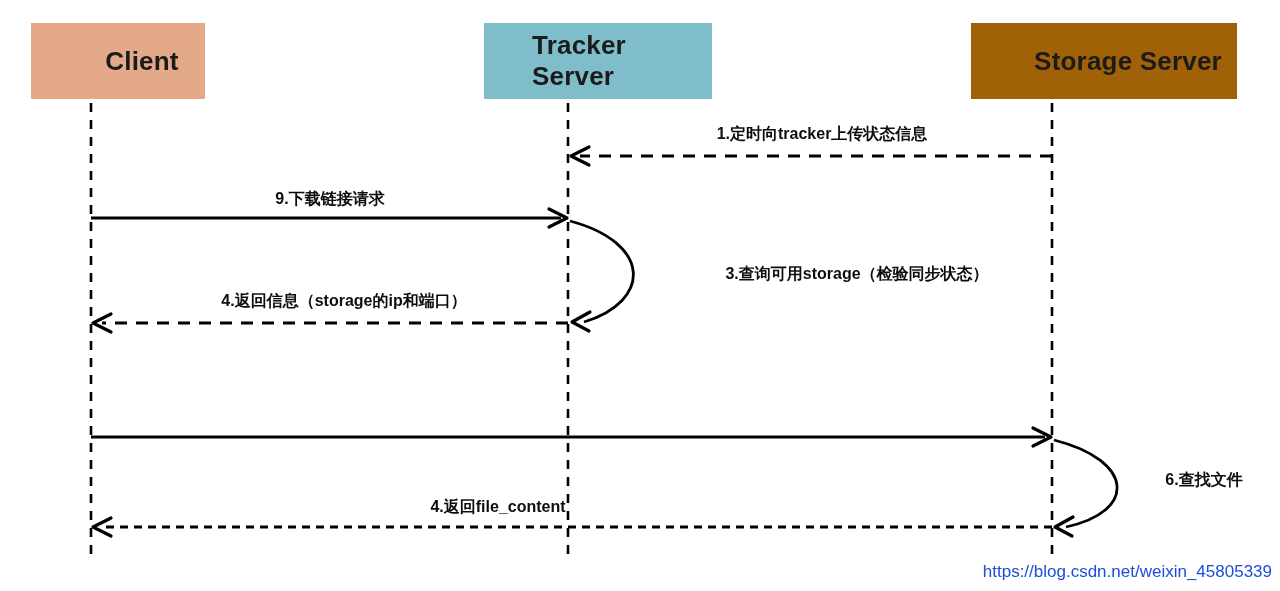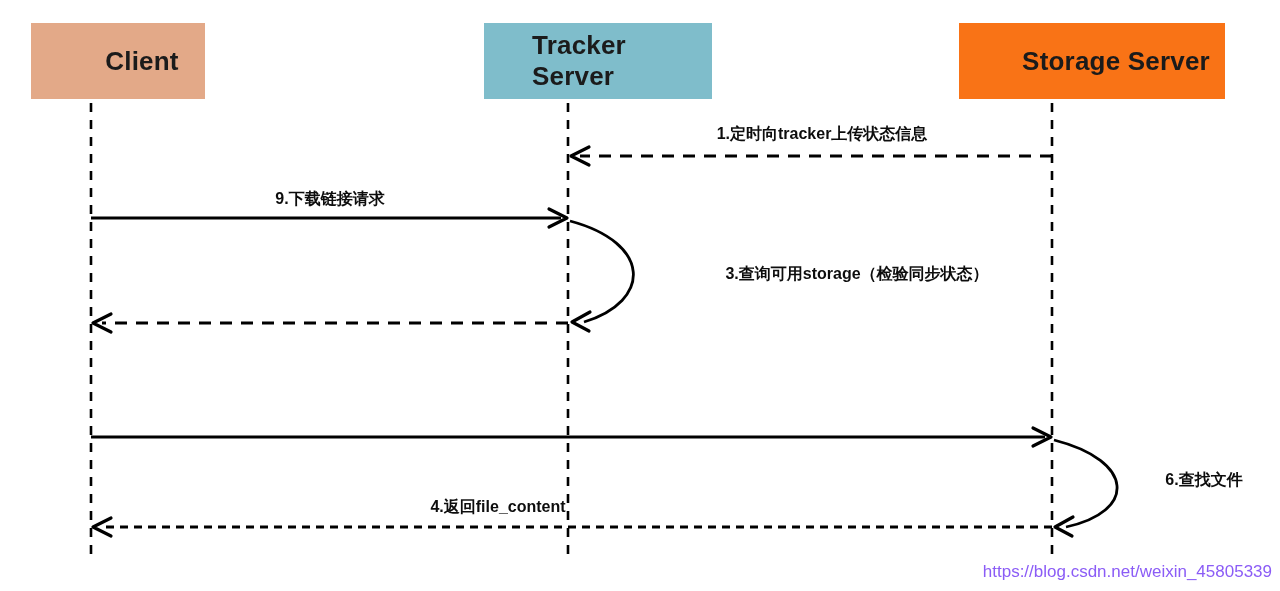--- a/index.html
+++ b/index.html
@@ -26,21 +26,21 @@
   .dashed-fine { stroke-dasharray:8 6; }
   .head { stroke:#000; stroke-width:3.2; fill:none; stroke-linecap:round; stroke-linejoin:round; }
 
   .msg-label {
     position:absolute; transform:translate(-50%,-50%);
     white-space:nowrap; font-size:16px; font-weight:700; color:#0d0d0d;
     background:transparent;
   }
   #watermark {
     position:absolute; right:8px; top:562px;
-    font-size:17px; color:#8b5cf6; white-space:nowrap;
+    font-size:17px; color:#1d4ed8; white-space:nowrap;
   }
 </style>
 </head>
 <body>
 
 <div id="stage" style="background-color: rgb(255, 255, 255);">
 
   <svg id="diagram-svg" width="1280" height="591">
 
     <line class="lifeline" x1="91" y1="103" x2="91" y2="562"></line>
@@ -68,24 +68,25 @@
     <line class="msg dashed-fine" x1="1052" y1="527" x2="102" y2="527"></line>
     <path class="head" d="M 111 518 L 93 527 L 111 536"></path>
   </svg>
 
   <div id="client-box" class="actor-box" style="background-color: rgb(227, 169, 136);">
     <span>Client</span>
   </div>
   <div id="tracker-box" class="actor-box" style="background-color: rgb(127, 189, 203);">
     <span>Tracker Server</span>
   </div>
-  <div id="storage-box" class="actor-box" style="background-color: #f97316;">
+  <div id="storage-box" class="actor-box" style="background-color: #a16207; margin-left: 12px;">
     <span>Storage Server</span>
   </div>
 
   <div class="msg-label" style="left:822px;  top:134px;">1.定时向tracker上传状态信息</div>
   <div class="msg-label" style="left:330px;  top:199px;">9.下载链接请求</div>
   <div class="msg-label" style="left:857px;  top:274px;">3.查询可用storage（检验同步状态）</div>
+  <div class="msg-label" style="left:344px;  top:301px;">4.返回信息（storage的ip和端口）</div>
   <div class="msg-label" style="left:1204px; top:480px;">6.查找文件</div>
   <div class="msg-label" style="left:498px;  top:507px;">4.返回file_content</div>
 
   <div id="watermark">https://blog.csdn.net/weixin_45805339</div>
 </div>
 
 </body></html>

